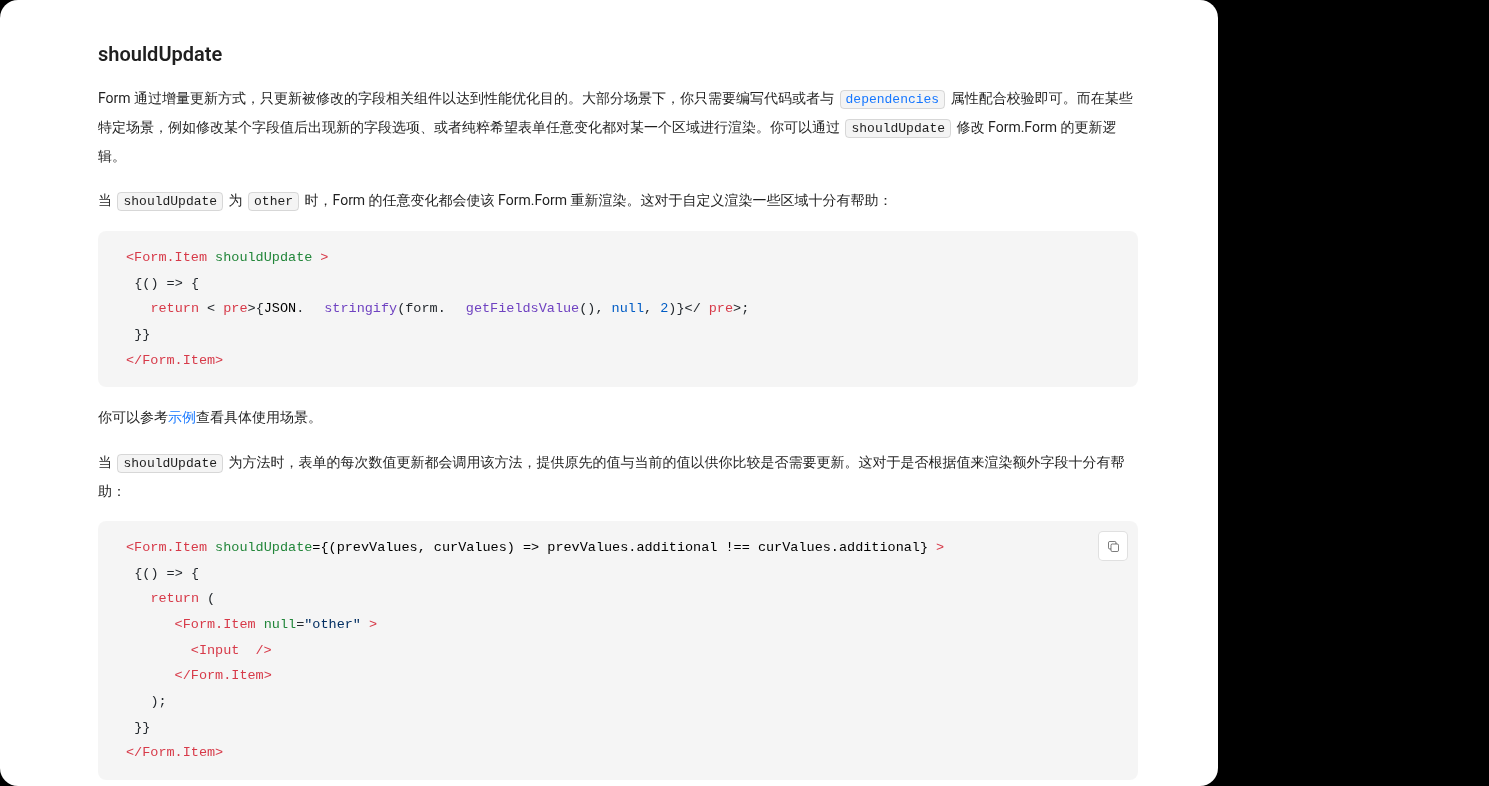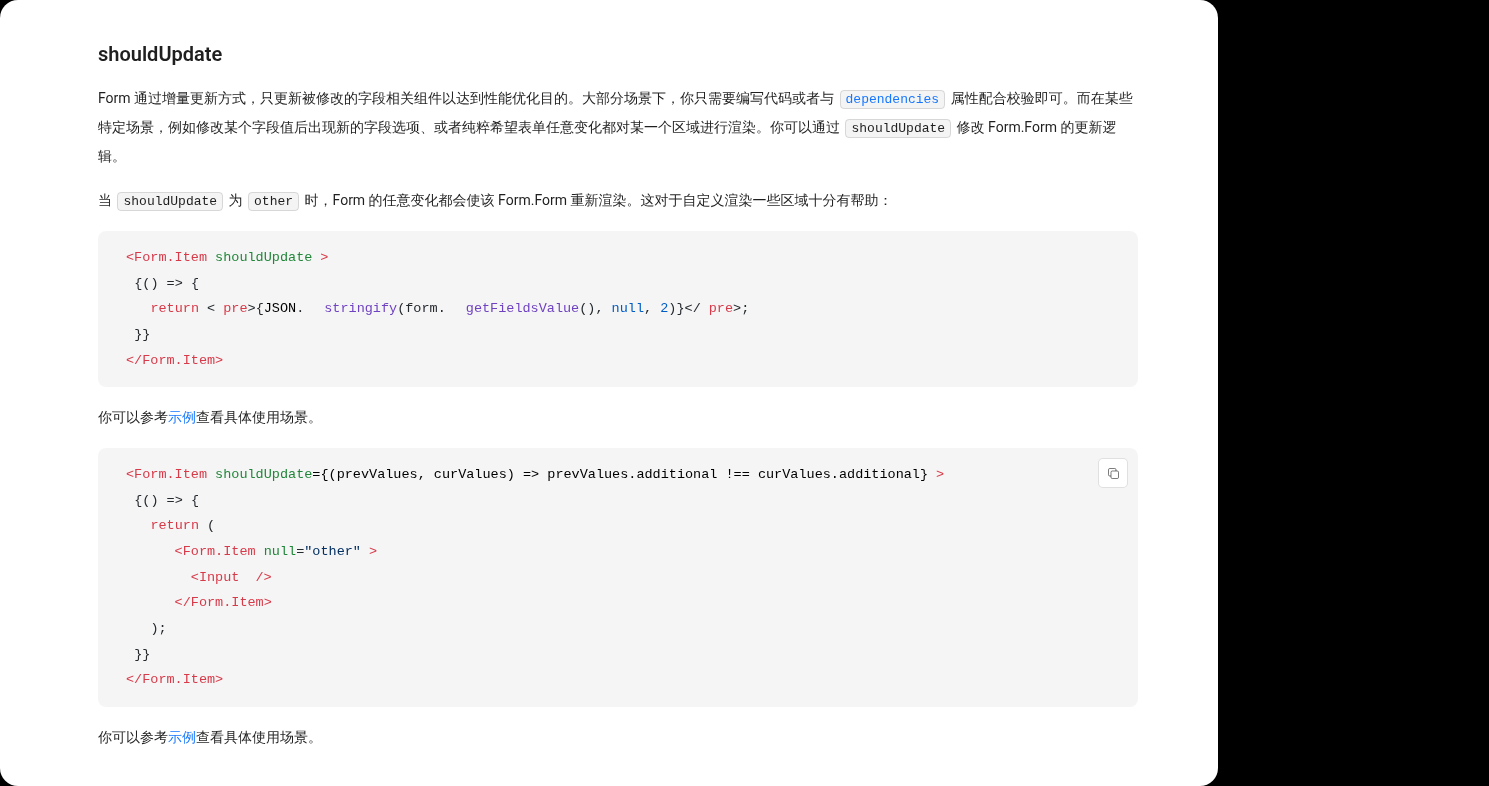--- a/index.html
+++ b/index.html
@@ -96,20 +96,23 @@
   <pre class="code-block"><code><span class="tk-tag">&lt;Form.Item</span><span class="tk-attr"> shouldUpdate</span><span class="tk-tag">&gt;</span>
 <span class="tk-plain">  {() =&gt; {</span>
 <span class="tk-plain">    </span><span class="tk-kw">return</span><span class="tk-plain"> &lt;</span><span class="tk-tag">pre</span><span class="tk-plain">&gt;{</span><span class="tk-cls">JSON</span><span class="tk-plain">.</span><span class="tk-fn">stringify</span><span class="tk-plain">(form.</span><span class="tk-fn">getFieldsValue</span><span class="tk-plain">(), </span><span class="tk-num">null</span><span class="tk-plain">, </span><span class="tk-num">2</span><span class="tk-plain">)}&lt;/</span><span class="tk-tag">pre</span><span class="tk-plain">&gt;;</span>
 <span class="tk-plain">  }}</span>
 <span class="tk-tag">&lt;/Form.Item&gt;</span></code></pre>
 
   <p class="para">
     <span>你可以参考</span><a class="link" href="#">示例</a><span>查看具体使用场景。</span>
   </p>
 
+  <p class="para">
+    <span>当 </span><code class="inline">shouldUpdate</code><span> 为方法时，表单的每次数值更新都会调用该方法，提供原先的值与当前的值以供你比较是否需要更新。这对于是否根据值来渲染额外字段十分有帮助：</span>
+  </p>
 
   <pre class="code-block"><div class="copy-btn" title="Copy"><svg viewBox="0 0 24 24">
           <rect x="8" y="8" width="12" height="12" rx="2"></rect>
           <path d="M16 8V6a2 2 0 0 0-2-2H6a2 2 0 0 0-2 2v8a2 2 0 0 0 2 2h2"></path>
         </svg></div><code><span class="tk-tag">&lt;Form.Item</span><span class="tk-attr"> shouldUpdate</span><span class="tk-cls">={(prevValues, curValues) =&gt; prevValues.additional !== curValues.additional}</span><span class="tk-tag">&gt;</span>
 <span class="tk-plain">  {() =&gt; {</span>
 <span class="tk-plain">    </span><span class="tk-kw">return</span><span class="tk-plain"> (</span>
 <span class="tk-tag">      &lt;Form.Item</span><span class="tk-attr"> null</span><span class="tk-plain">=</span><span class="tk-str">"other"</span><span class="tk-tag">&gt;</span>
 <span class="tk-tag">        &lt;Input</span><span class="tk-tag"> /&gt;</span>
 <span class="tk-tag">      &lt;/Form.Item&gt;</span>

